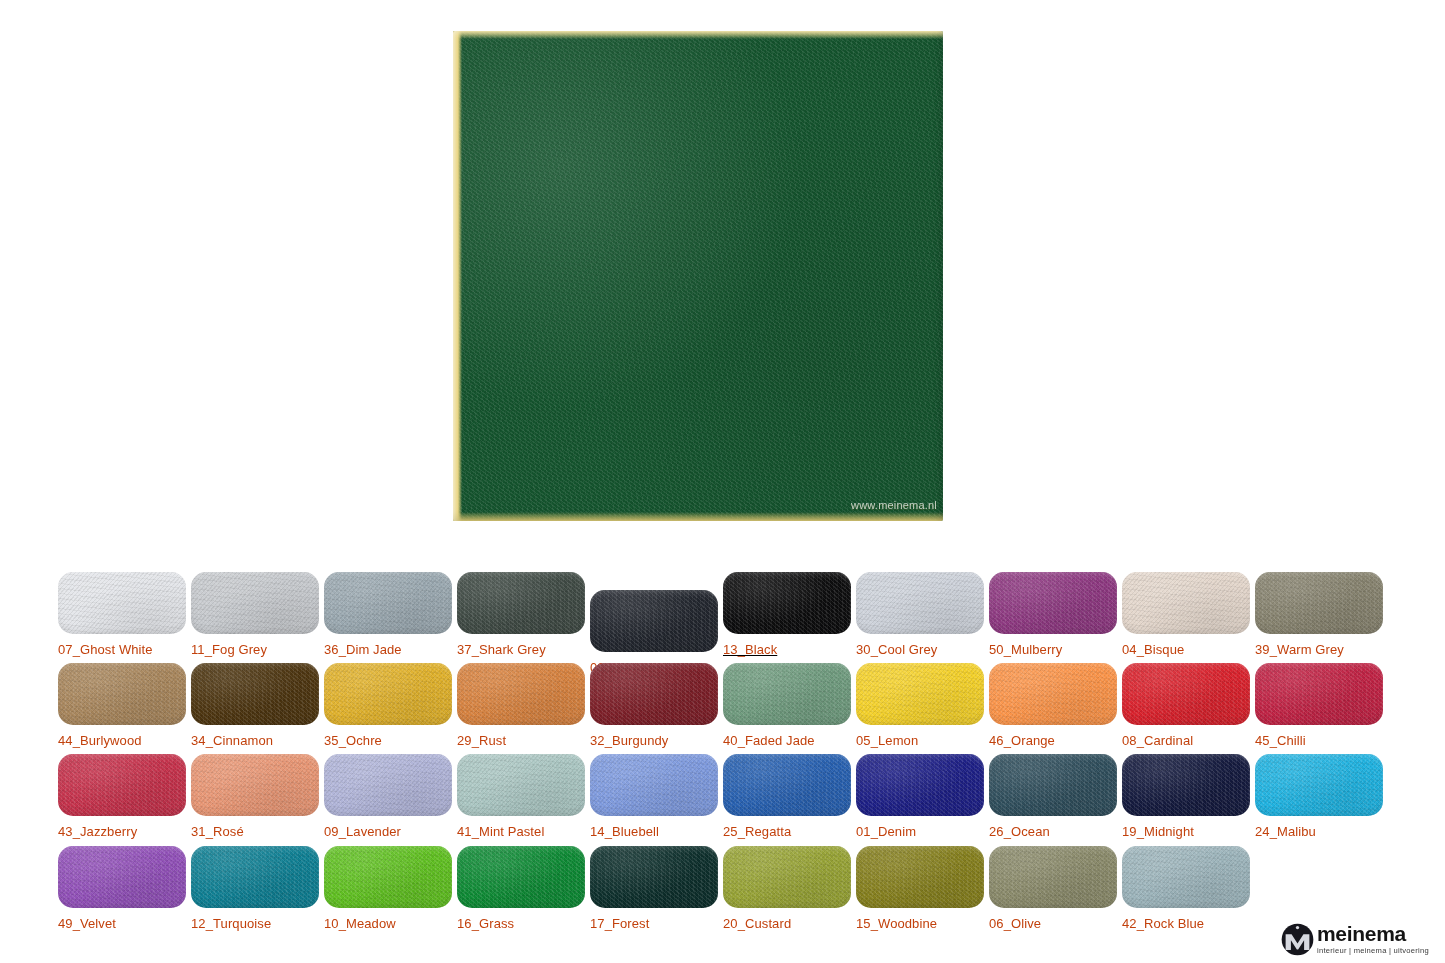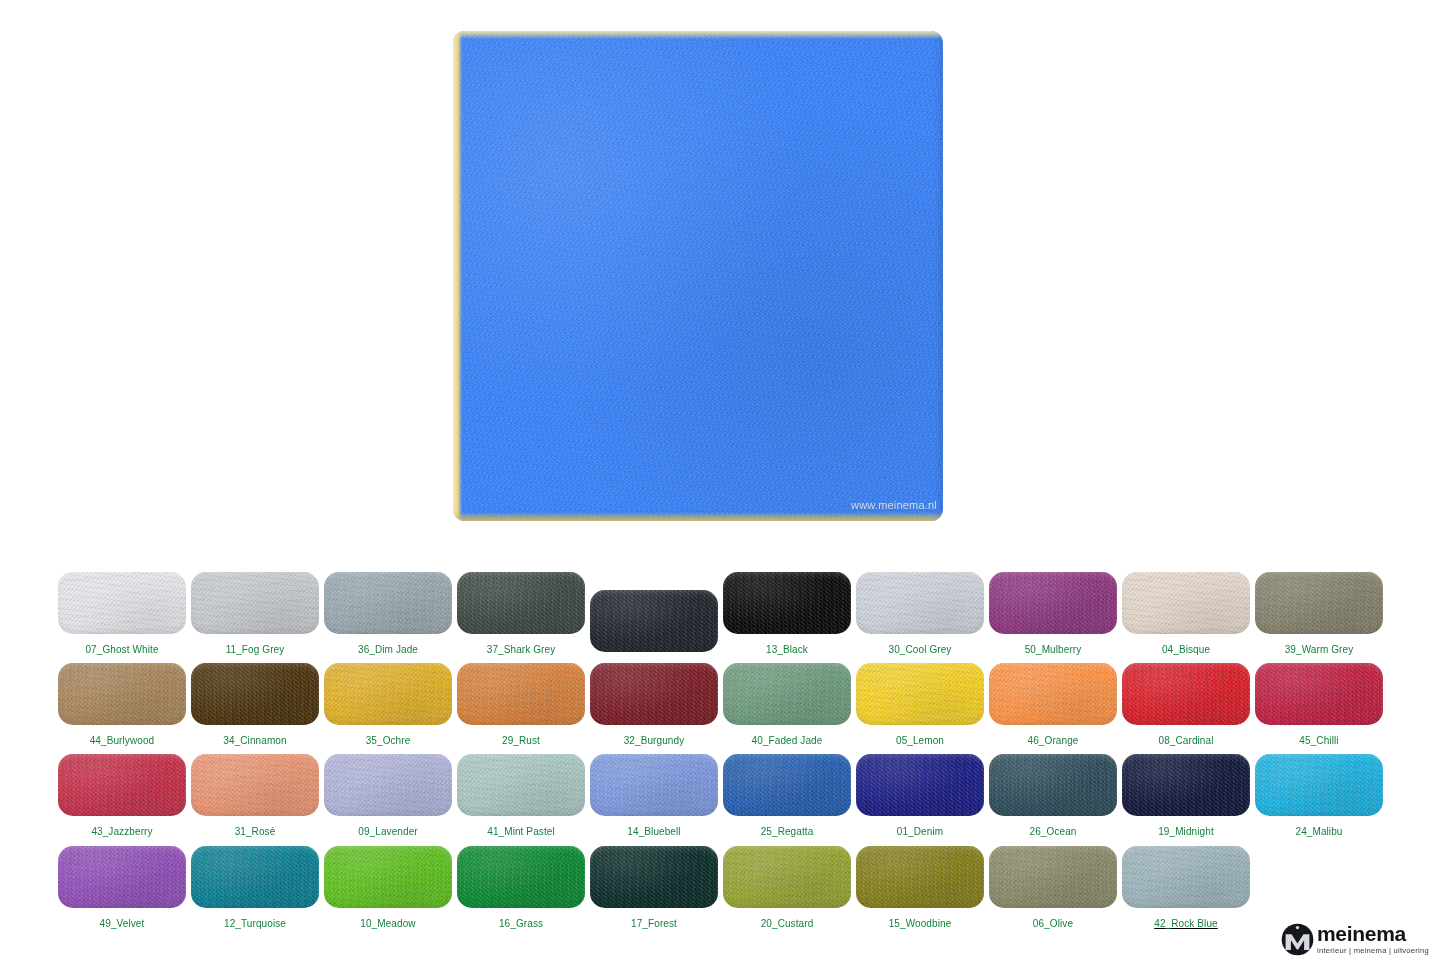--- a/index.html
+++ b/index.html
@@ -29,22 +29,22 @@
     position: absolute;
     left: 453px;
     top: 31px;
     width: 490px;
     height: 490px;
     box-sizing: border-box;
   }
   .hero-face {
     position: absolute;
     inset: 0;
-    background-color: #3b82f6;
-    border-radius: 12px;
+    background-color: #14532d;
+    border-radius: 2px;
     overflow: hidden;
   }
   
   .felt {
     position: absolute;
     inset: 0;
     background-image:
       repeating-linear-gradient(37deg, rgba(255,255,255,.085) 0 1px, rgba(0,0,0,0) 1px 3px),
       repeating-linear-gradient(-52deg, rgba(0,0,0,.055) 0 1px, rgba(0,0,0,0) 1px 4px),
       repeating-linear-gradient(80deg, rgba(255,255,255,.05) 0 1px, rgba(0,0,0,0) 1px 5px),
@@ -144,27 +144,26 @@
     position: absolute;
     inset: 0;
     border-radius: 15px;
     pointer-events: none;
     box-shadow:
       inset 0 4px 8px -4px rgba(255,255,255,.28),
       inset 0 -5px 9px -4px rgba(0,0,0,.14);
   }
   .swatch-label {
     margin-top: 8px;
-    font-size: 10px;
+    font-size: 13px;
     line-height: 15px;
-    color: #15803d;
+    color: #c2410c;
     white-space: nowrap;
     letter-spacing: .1px;
     font-family: "Liberation Sans", sans-serif;
-    text-align: center;
   }
 
   
   #brand-logo {
     position: absolute;
     left: 1281px;
     top: 919px;
     width: 158px;
     height: 40px;
     display: flex;
@@ -244,21 +243,21 @@
         </div>
         <div class="swatch-label">37_Shark Grey</div>
       </div>
       <div class="swatch-cell" style="left: 532px; margin-top: 18px;">
         <div class="swatch-chip" style="background-color: rgb(34, 38, 46);">
           <div class="felt"></div>
           <div class="swatch-sheen"></div>
         </div>
         <div class="swatch-label">03_Charcoal</div>
       </div>
-      <div class="swatch-cell" style="left: 665px;">
+      <div class="swatch-cell" style="left: 665px; text-decoration: underline;">
         <div class="swatch-chip" style="background-color: rgb(13, 13, 14);">
           <div class="felt"></div>
           <div class="swatch-sheen"></div>
         </div>
         <div class="swatch-label">13_Black</div>
       </div>
       <div class="swatch-cell" style="left: 798px;">
         <div class="swatch-chip" style="background-color: rgb(205, 210, 218);">
           <div class="felt"></div>
           <div class="swatch-sheen"></div>
@@ -481,21 +480,21 @@
         </div>
         <div class="swatch-label">15_Woodbine</div>
       </div>
       <div class="swatch-cell" style="left: 931px;">
         <div class="swatch-chip" style="background-color: rgb(138, 138, 106);">
           <div class="felt"></div>
           <div class="swatch-sheen"></div>
         </div>
         <div class="swatch-label">06_Olive</div>
       </div>
-      <div class="swatch-cell" style="left: 1064px; text-decoration: underline;">
+      <div class="swatch-cell" style="left: 1064px;">
         <div class="swatch-chip" style="background-color: rgb(156, 180, 187);">
           <div class="felt"></div>
           <div class="swatch-sheen"></div>
         </div>
         <div class="swatch-label">42_Rock Blue</div>
       </div>
     </div>
 </div>
 
 <div id="brand-logo">

